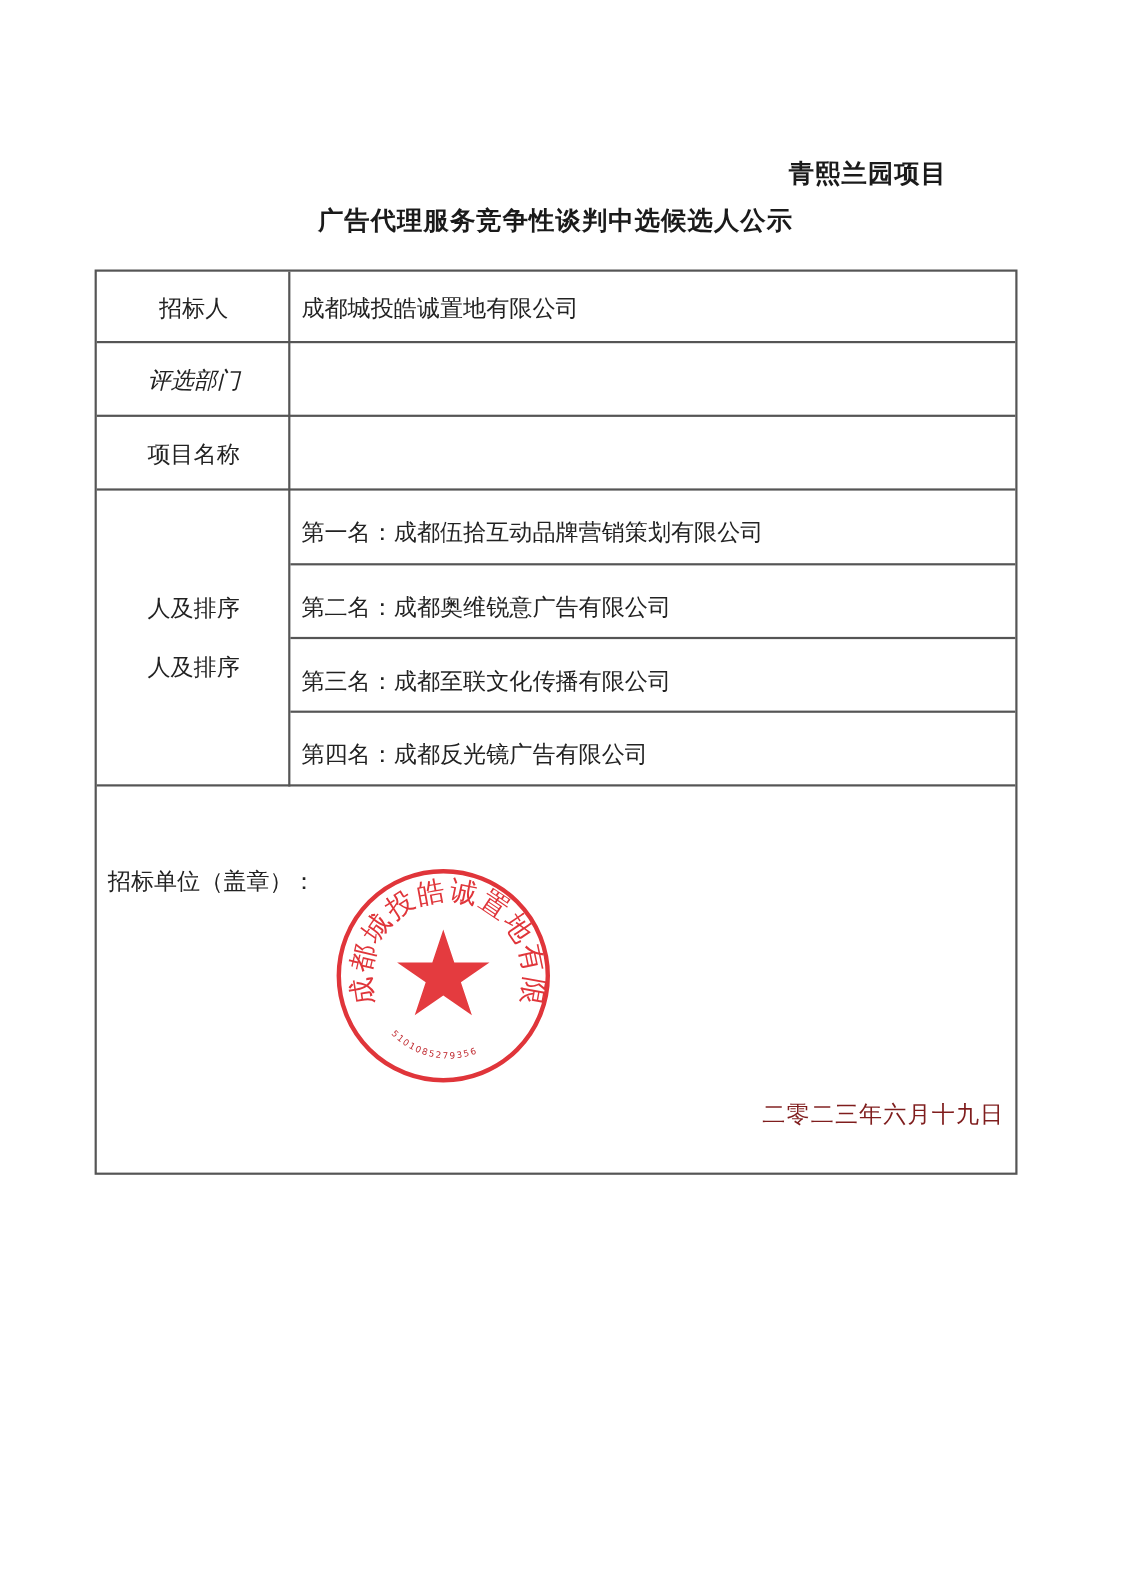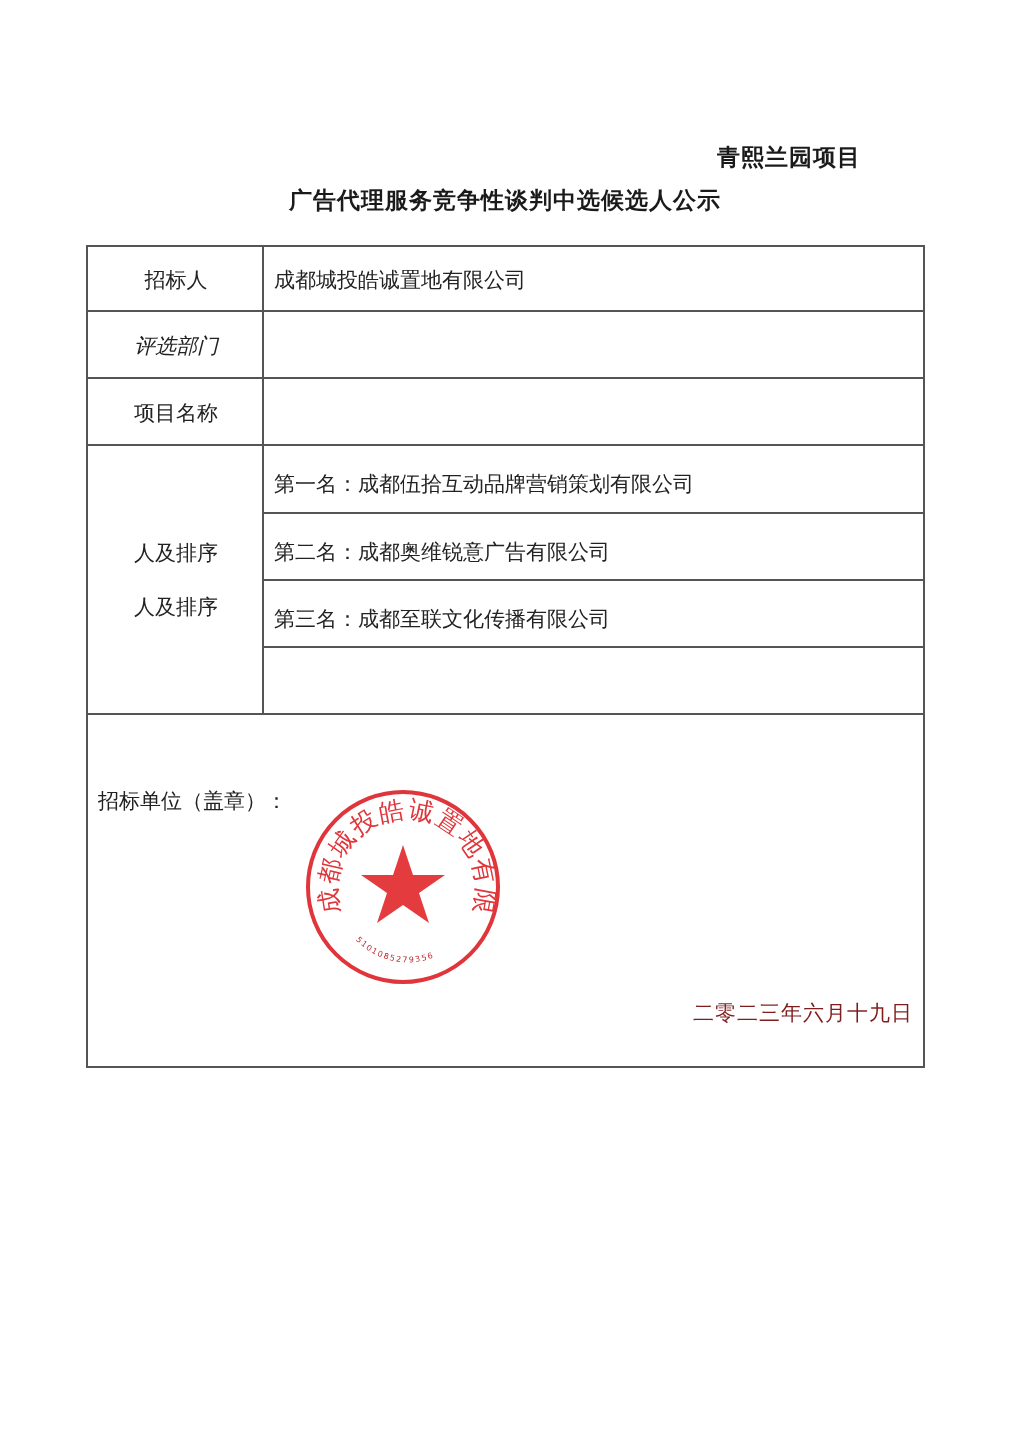--- a/index.html
+++ b/index.html
@@ -52,20 +52,23 @@
 
   <div class="value" style="top:223px;">
     <span>第一名：</span><span>成都伍拾互动品牌营销策划有限公司</span>
   </div>
   <div class="value" style="top:358px;">
     <span>第三名：</span><span>成都至联文化传播有限公司</span>
   </div>
   <div class="value" style="top:291px;">
     <span>第二名：</span><span>成都奥维锐意广告有限公司</span>
   </div>
+  <div class="value" style="top:425px;">
+    <span>第四名：</span><span>成都反光镜广告有限公司</span>
+  </div>
 
   <div class="seal-label">招标单位（盖章）：</div>
 
   <div class="stamp">
     <svg width="200" height="200" viewBox="0 0 200 200">
       <defs>
         <path id="arcTop" d="M 38 125 A 70 70 0 1 1 165 135"></path>
         <path id="arcBottom" d="M 50 150 A 72 72 0 0 0 155 155"></path>
       </defs>
       <circle cx="100" cy="100" r="95" fill="none" stroke="#e0353a" stroke-width="4"></circle>

